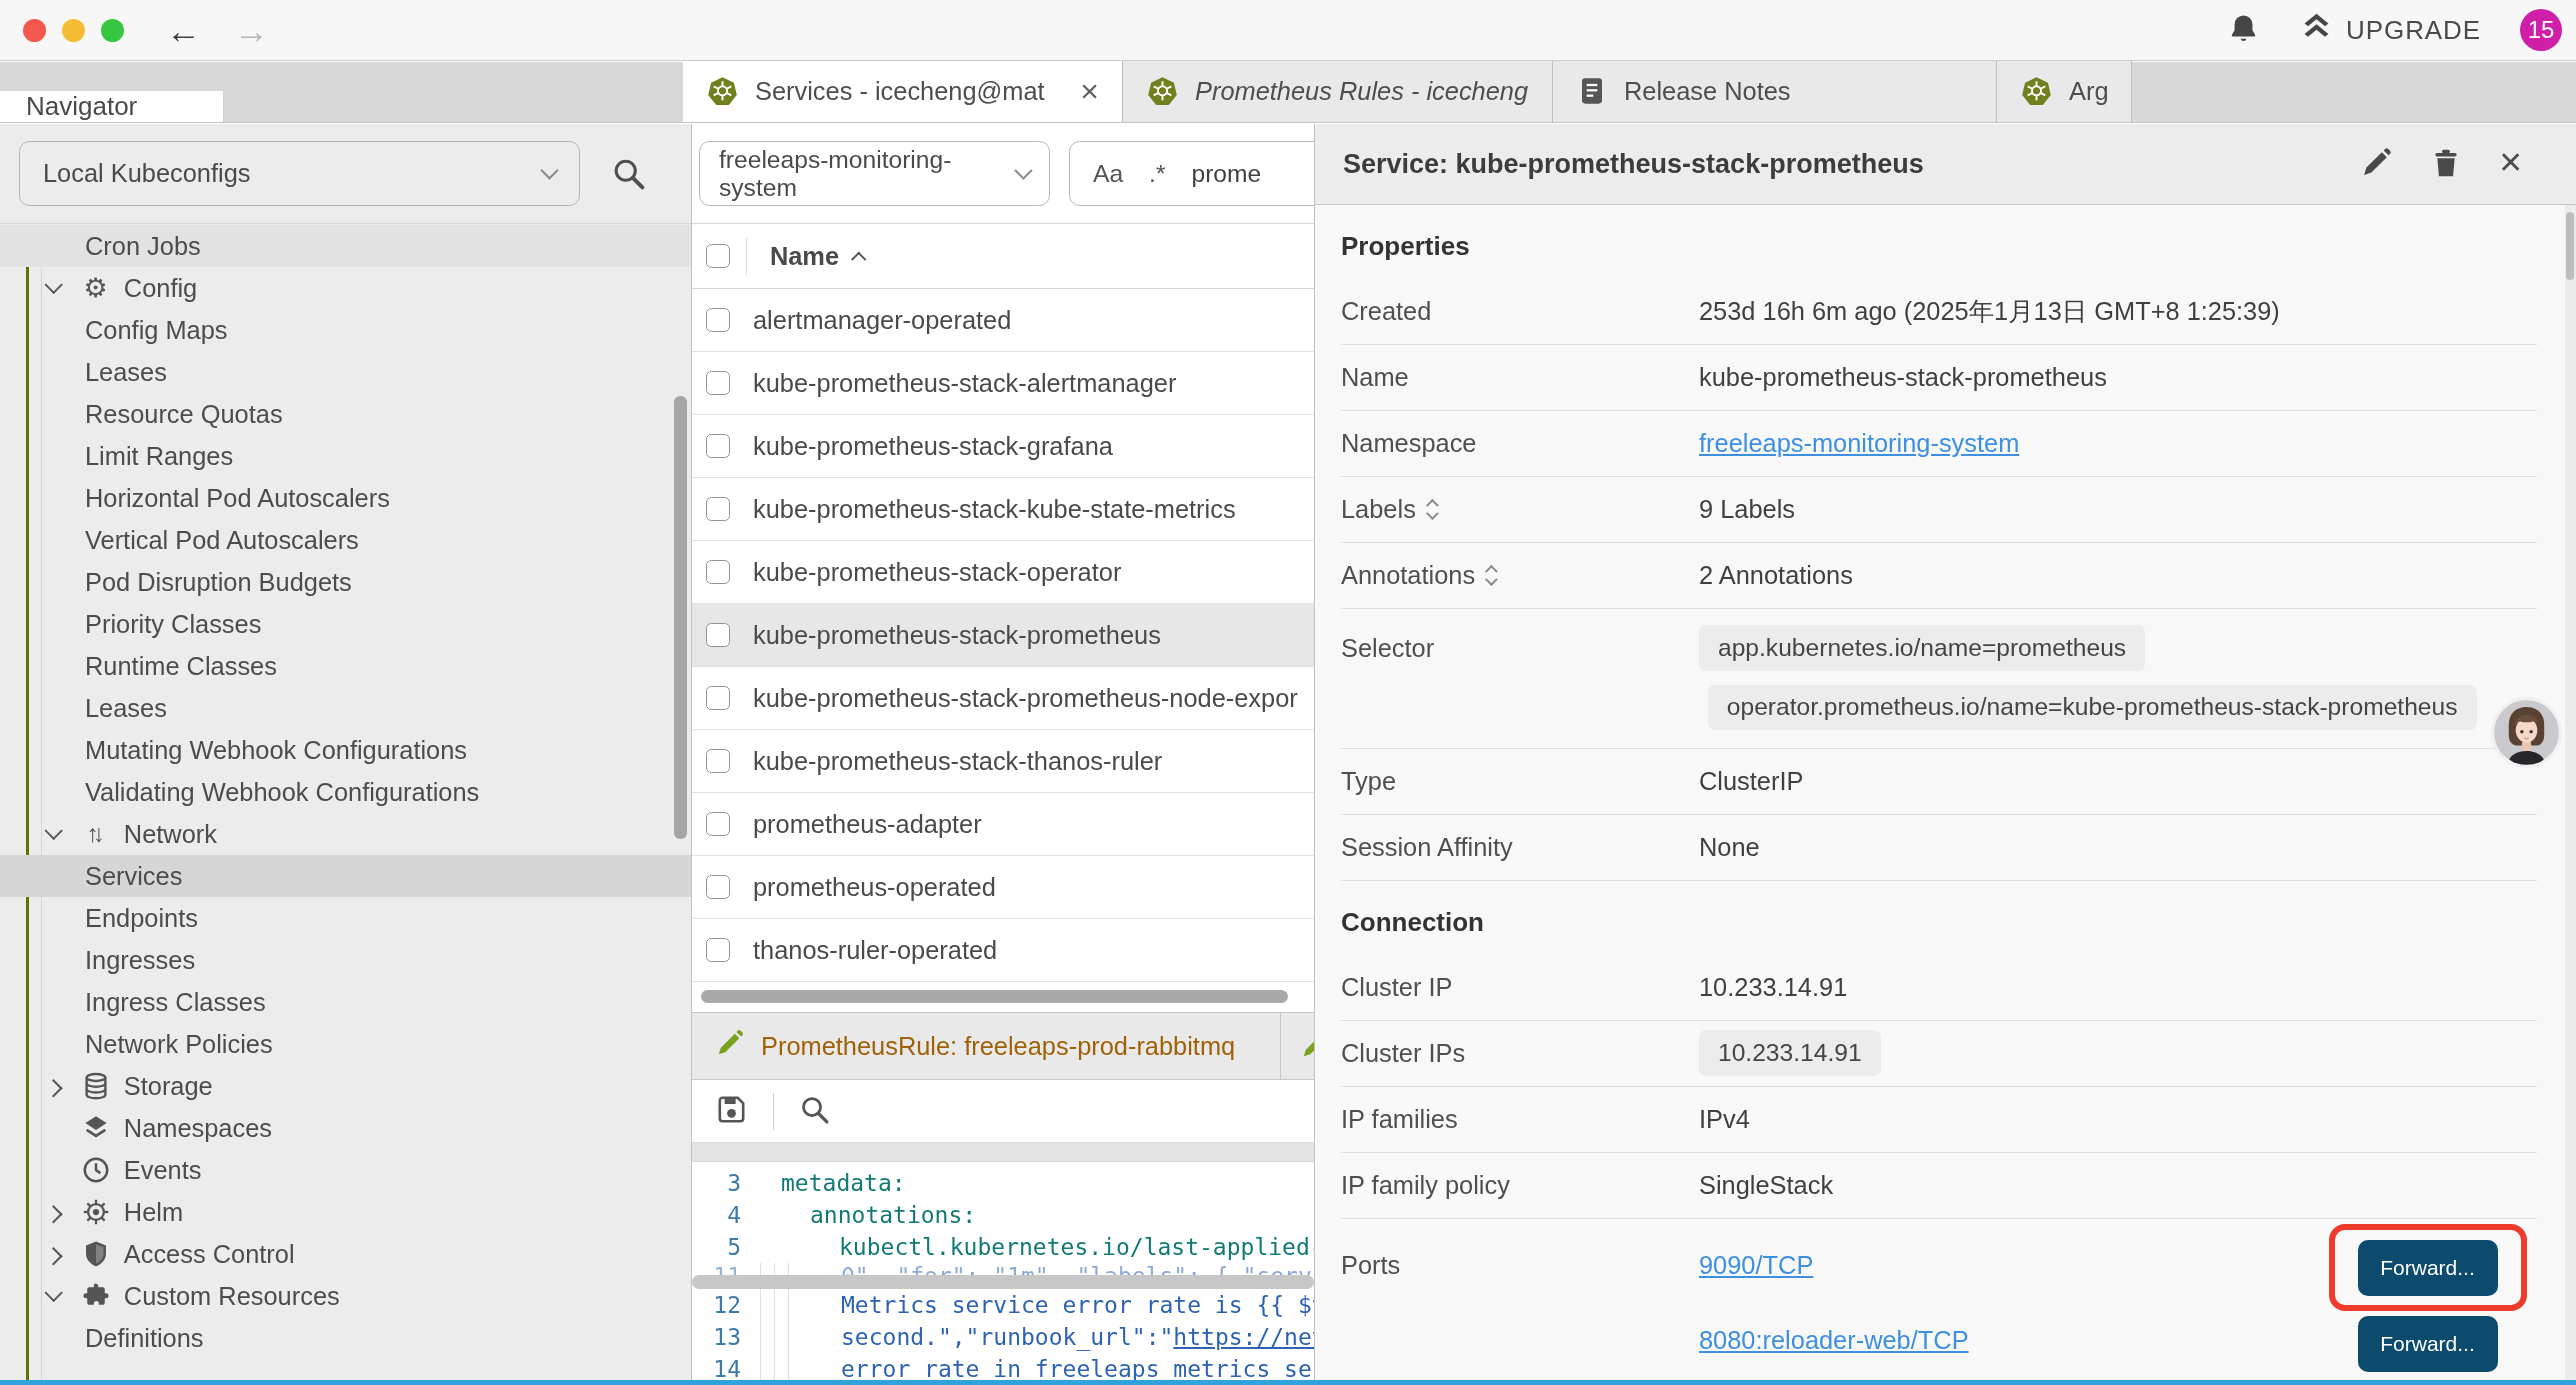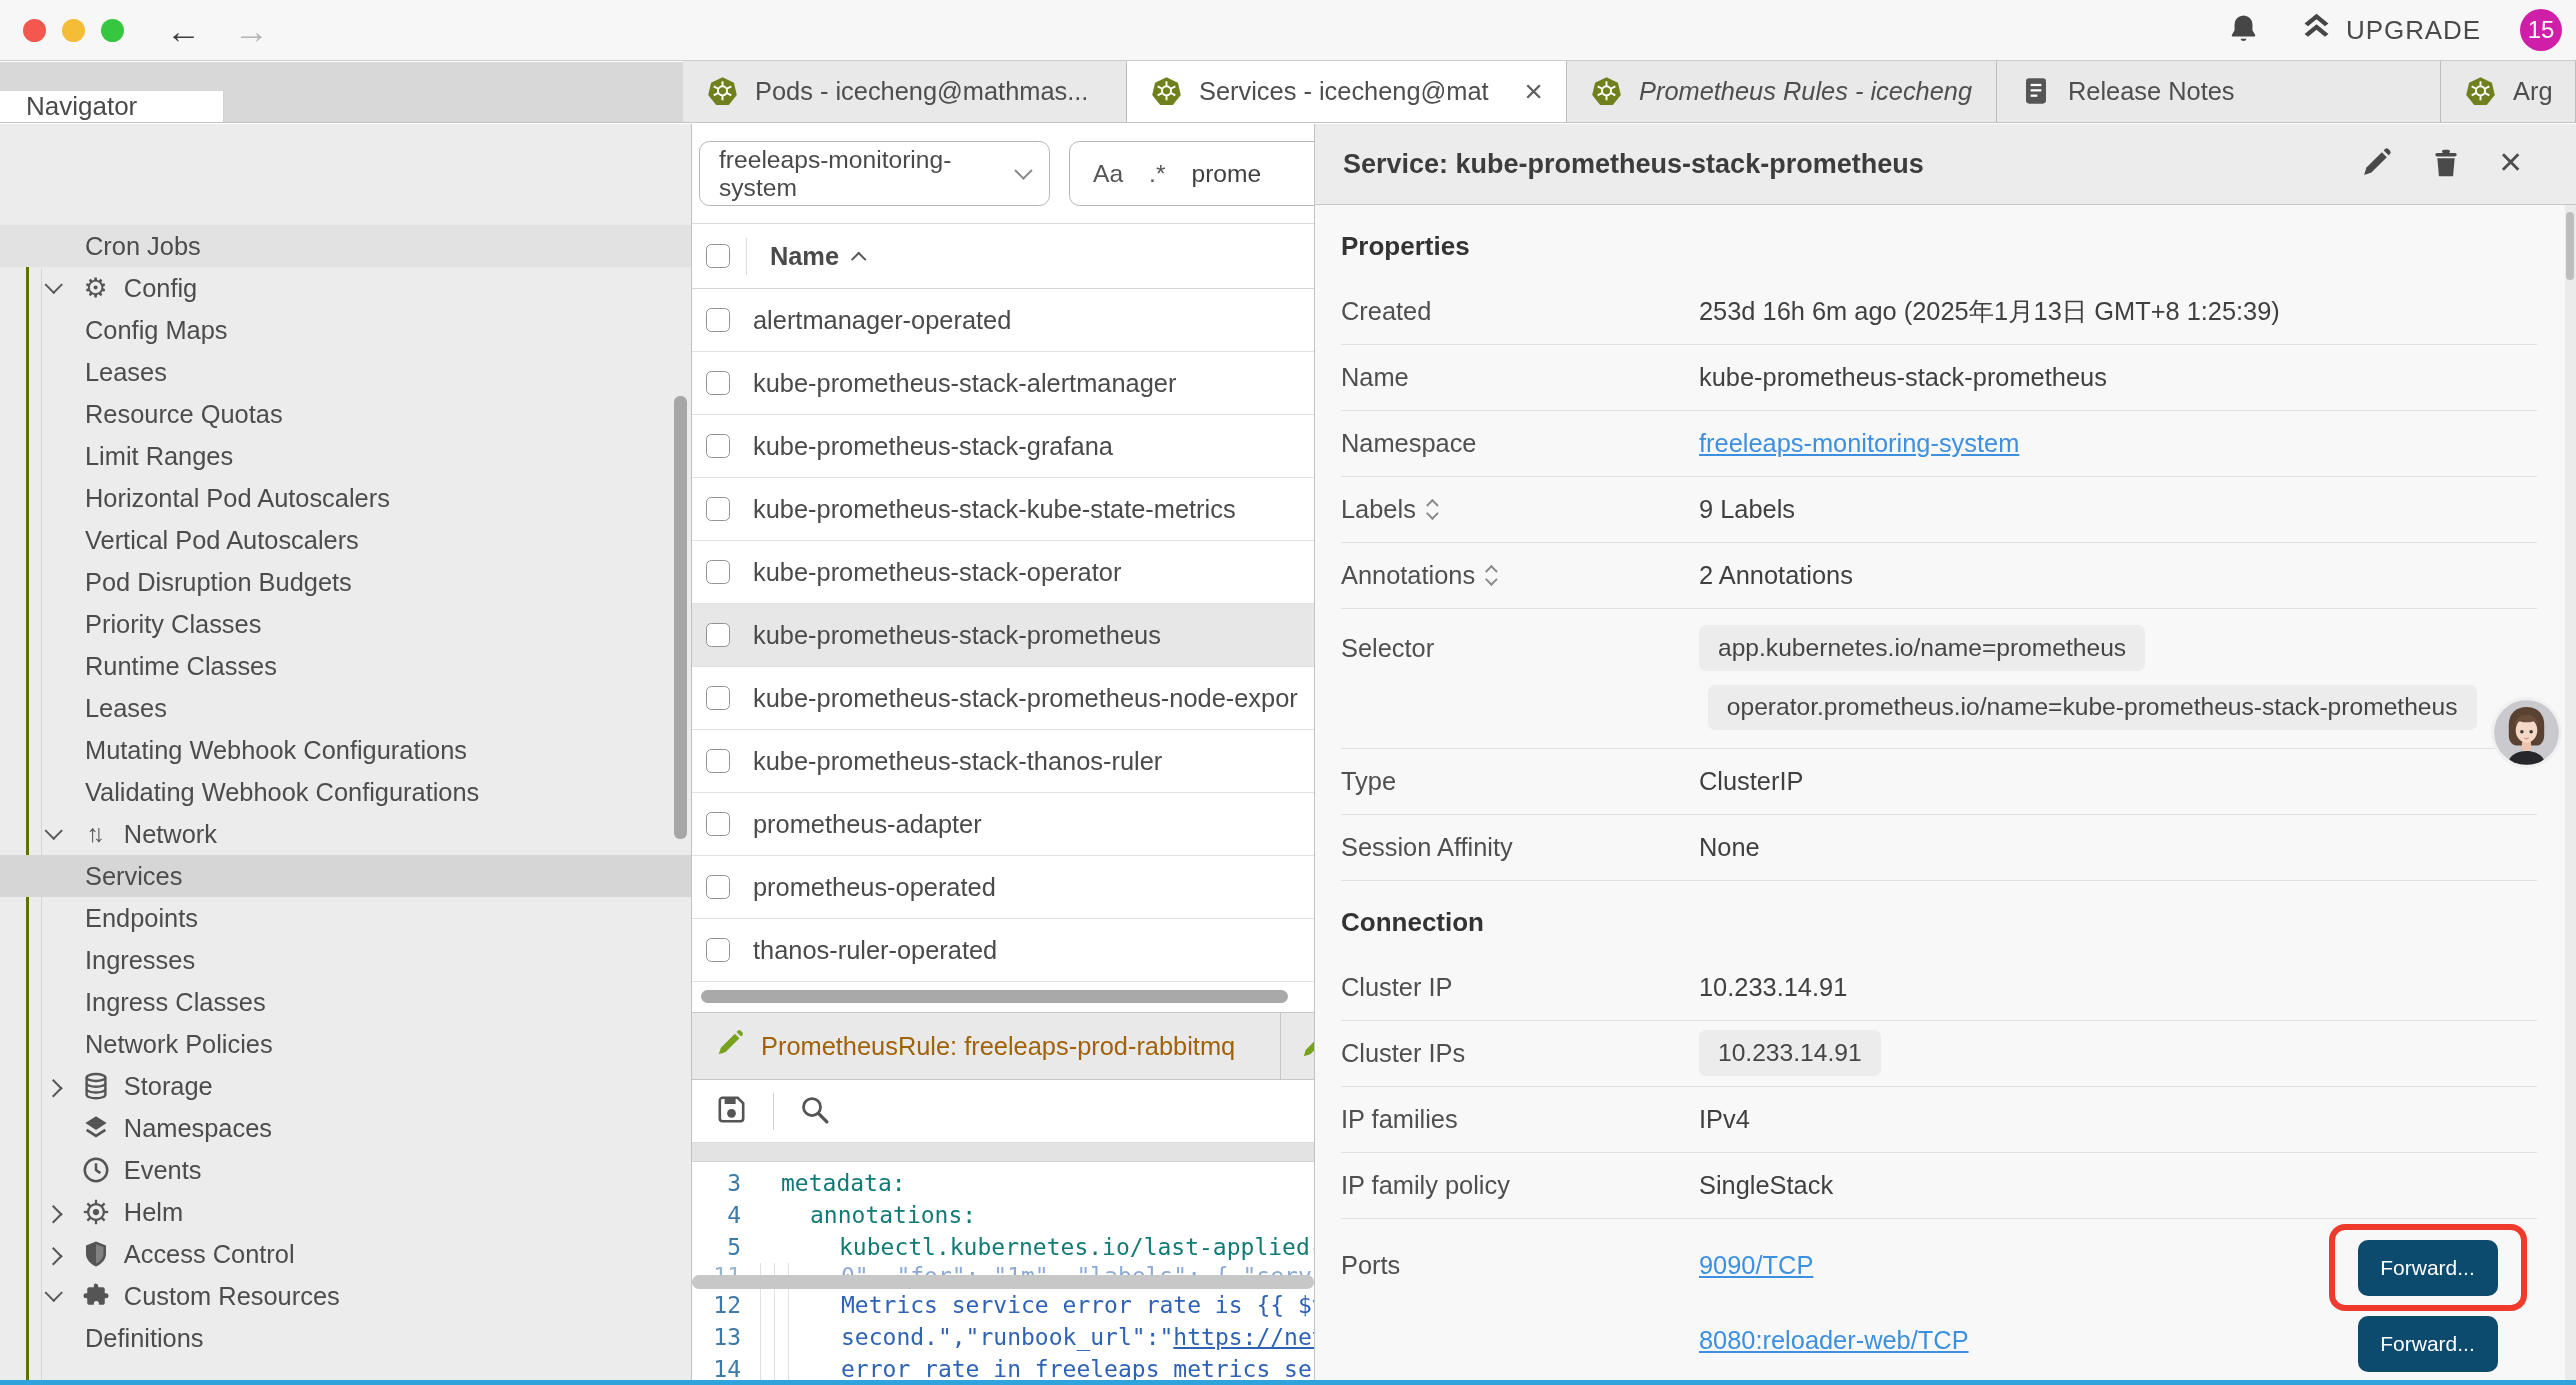--- a/index.html
+++ b/index.html
@@ -185,38 +185,20 @@
     </div>
   </div>
 
   <div class="tabstrip">
     <div class="tab-nav">
       <span>Navigator</span>
     </div>
     <div class="tab-filler"></div>
     <div style="display:flex;">
 
-    <div class="tab" style="width: 444px;">
-          <span class="tab-icon">
-            <svg viewBox="0 0 24 24" width="33" height="33">
-              <polygon points="12,1.6 20.3,5.6 22.4,14.6 16.6,21.9 7.4,21.9 1.6,14.6 3.7,5.6" fill="#71801f"></polygon>
-              <circle cx="12" cy="11.5" r="3.3" fill="none" stroke="#fff" stroke-width="1.4"></circle>
-              <g stroke="#fff" stroke-width="1.4">
-                <line x1="12" y1="4.6" x2="12" y2="8.2"></line>
-                <line x1="12" y1="14.8" x2="12" y2="18.4"></line>
-                <line x1="5.6" y1="8.2" x2="9" y2="10"></line>
-                <line x1="15" y1="13" x2="18.4" y2="14.8"></line>
-                <line x1="5.6" y1="14.8" x2="9" y2="13"></line>
-                <line x1="15" y1="10" x2="18.4" y2="8.2"></line>
-              </g>
-            </svg>
-          </span>
-          <span class="tab-label">Pods - icecheng@mathmas...</span>
-
-        </div>
         <div class="tab active closable" style="width: 440px;">
           <span class="tab-icon">
             <svg viewBox="0 0 24 24" width="33" height="33">
               <polygon points="12,1.6 20.3,5.6 22.4,14.6 16.6,21.9 7.4,21.9 1.6,14.6 3.7,5.6" fill="#71801f"></polygon>
               <circle cx="12" cy="11.5" r="3.3" fill="none" stroke="#fff" stroke-width="1.4"></circle>
               <g stroke="#fff" stroke-width="1.4">
                 <line x1="12" y1="4.6" x2="12" y2="8.2"></line>
                 <line x1="12" y1="14.8" x2="12" y2="18.4"></line>
                 <line x1="5.6" y1="8.2" x2="9" y2="10"></line>
                 <line x1="15" y1="13" x2="18.4" y2="14.8"></line>
@@ -277,20 +259,32 @@
           </span>
           <span class="tab-label">Argo Se</span>
 
         </div>
       </div>
   </div>
 
   <div class="main">
 
     <div class="sidebar">
+      <div class="side-top">
+        <div class="kubeselect">
+          <span>Local Kubeconfigs</span>
+          <span class="chev"></span>
+        </div>
+        <span class="side-search">
+          <svg viewBox="0 0 24 24" width="37" height="37" fill="none" stroke="#4f4f4f" stroke-width="2">
+              <circle cx="10.2" cy="10.2" r="6.2"></circle>
+              <line x1="15" y1="15" x2="21" y2="21" stroke-linecap="round" stroke-width="2.6"></line>
+            </svg>
+        </span>
+      </div>
       <div class="tree">
         <div class="accent-line"></div>
         <div class="guide-line"></div>
 
         <div class="side-scroll"></div>
       <div class="trow child hover">
 
             <span class="tlabel">Cron Jobs</span>
           </div>
           <div class="trow group open">

